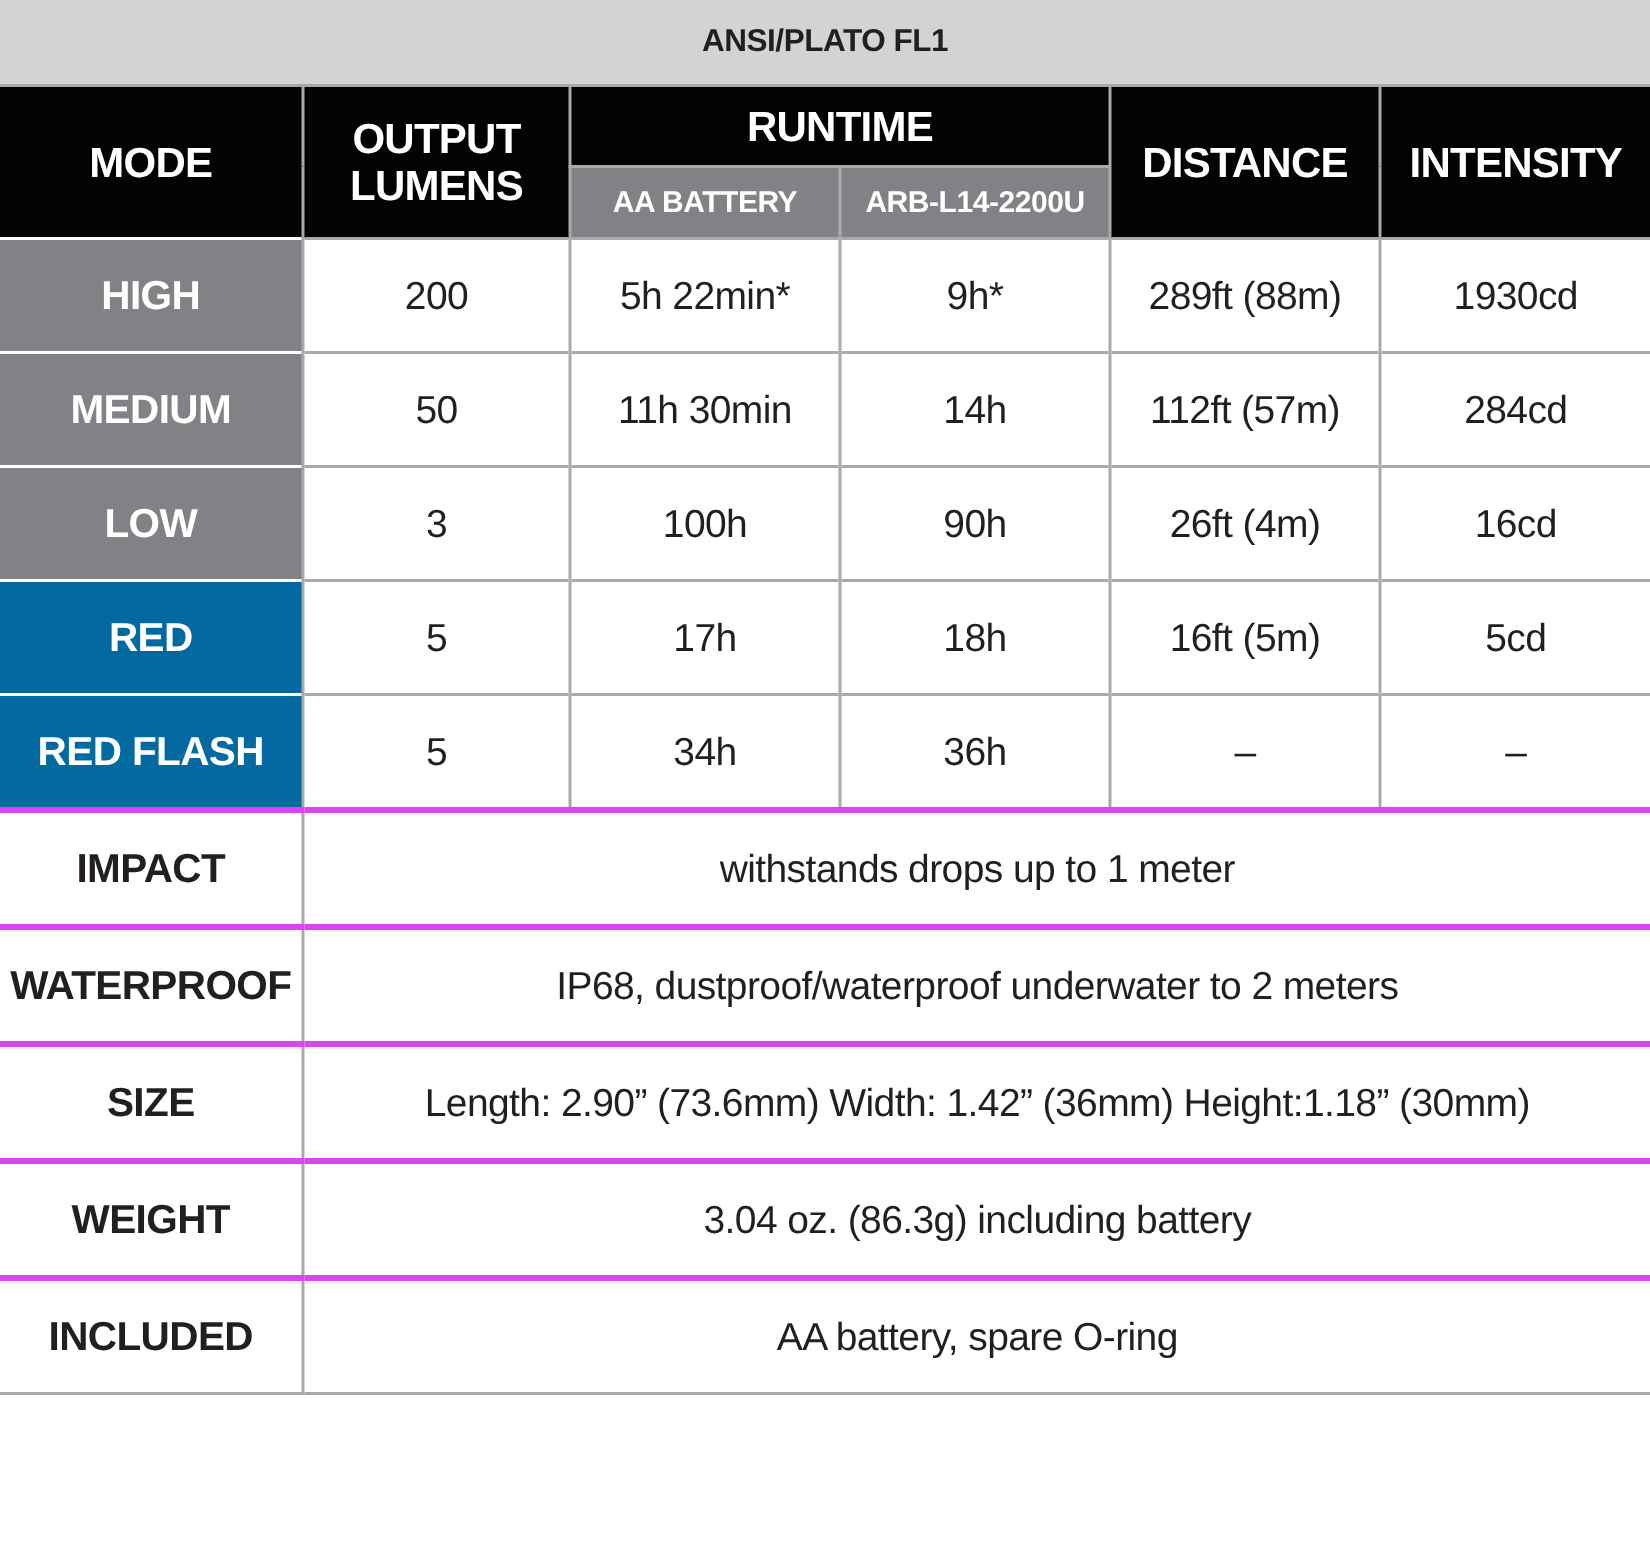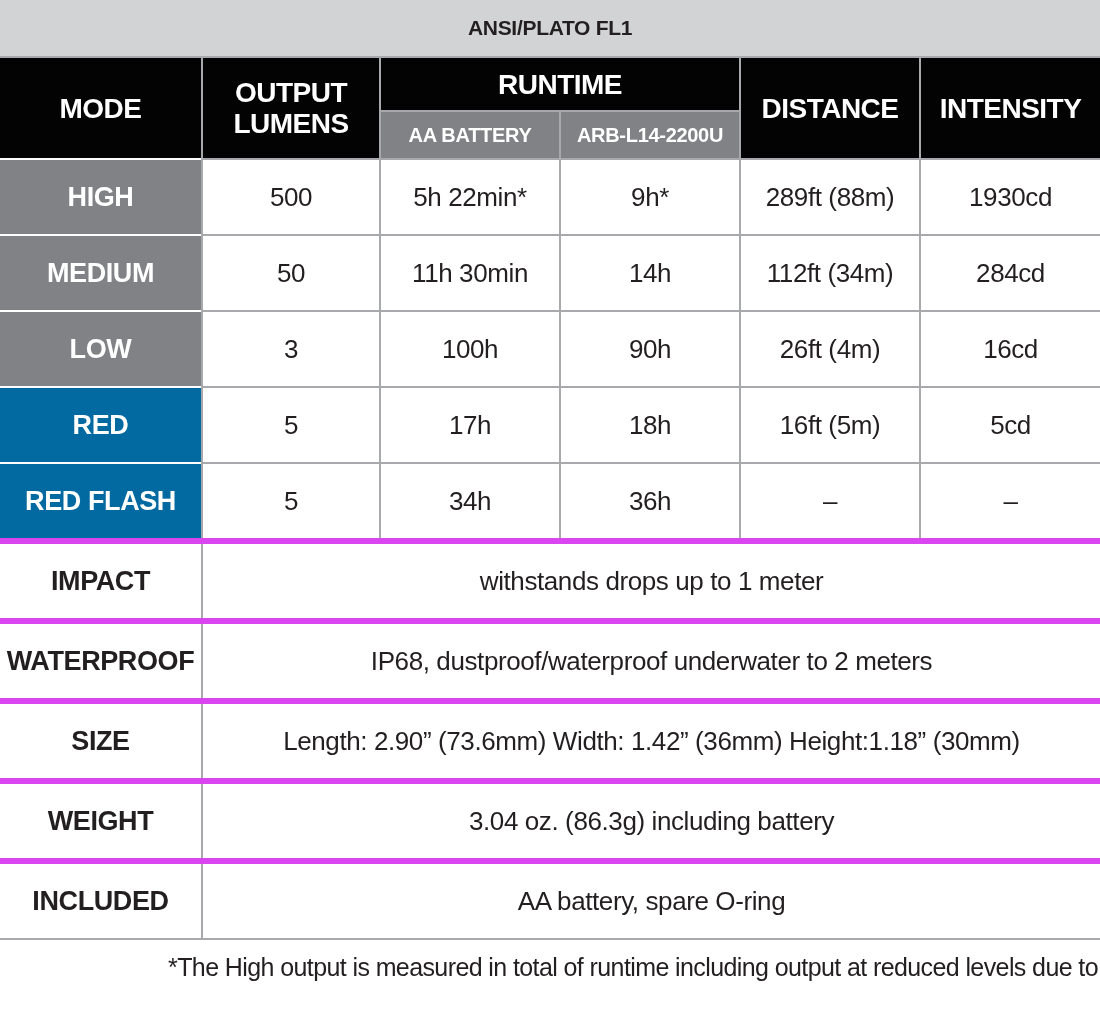--- a/index.html
+++ b/index.html
@@ -8,21 +8,21 @@
   .spec td, .spec th { padding: 0; text-align: center; vertical-align: middle; }
   .title-row td { background: #d1d3d4; height: 56px; font-weight: bold; font-size: 21px; letter-spacing: -0.3px; border-bottom: 2px solid #a7a9ac; }
   .hdr th { background: #030304; color: #ffffff; font-weight: bold; font-size: 28px; letter-spacing: -0.5px; border-left: 2px solid #a7a9ac; line-height: 31px; }
   .hdr th:first-child { border-left: none; }
   .hdr .runtime { height: 52px; border-bottom: 2px solid #a7a9ac; }
   .hdr .sub { background: #808285; font-size: 20px; height: 46px; letter-spacing: -0.3px; }
   .data-row td { height: 74px; border-top: 2px solid #a7a9ac; border-left: 2px solid #a7a9ac; font-size: 26px; letter-spacing: -0.4px; background: #fff; }
   .data-row td.mode { border-left: none; color: #fff; font-weight: bold; font-size: 27px; border-top: 2px solid #ffffff; }
   .mode.gray { background: #808285; margin-left: 27px; }
   .mode.red { background: #0369a1; }
-  .spec-row td { height: 74px; border-top: 6px solid #d946ef; border-left: 2px solid #a7a9ac; font-size: 26px; letter-spacing: -0.4px; }
+  .spec-row td { height: 74px; border-top: 4px solid #d946ef; border-left: 2px solid #a7a9ac; font-size: 26px; letter-spacing: -0.4px; }
   .spec-row td.label { border-left: none; font-weight: bold; font-size: 27px; }
   .spec-row.last td { border-bottom: 2px solid #a7a9ac; }
   .footnote { position: absolute; right: 2px; top: 950px; width: 1090px; text-align: right; font-size: 25px; line-height: 34px; letter-spacing: -0.6px; }
 </style>
 </head>
 <body>
 
 <table class="spec">
   <colgroup>
     <col style="width:202px">
@@ -43,32 +43,32 @@
     <th rowspan="2">DISTANCE</th>
     <th rowspan="2">INTENSITY</th>
   </tr>
   <tr class="hdr">
     <th class="sub" style="border-left:2px solid #a7a9ac;margin-top:42px;">AA BATTERY</th>
     <th class="sub">ARB-L14-2200U</th>
   </tr>
 
   <tr class="data-row">
     <td class="mode gray">HIGH</td>
-    <td>500</td>
+    <td>200</td>
     <td>5h 22min*</td>
     <td>9h*</td>
     <td>289ft (88m)</td>
     <td>1930cd</td>
   </tr>
   <tr class="data-row">
     <td class="mode gray">MEDIUM</td>
     <td>50</td>
     <td>11h 30min</td>
     <td>14h</td>
-    <td>112ft (34m)</td>
+    <td>112ft (57m)</td>
     <td>284cd</td>
   </tr>
   <tr class="data-row">
     <td class="mode gray">LOW</td>
     <td>3</td>
     <td>100h</td>
     <td>90h</td>
     <td>26ft (4m)</td>
     <td>16cd</td>
   </tr>
@@ -106,14 +106,13 @@
     <td colspan="5">3.04 oz. (86.3g) including battery</td>
   </tr>
   <tr class="spec-row last">
     <td class="label">INCLUDED</td>
     <td colspan="5">AA battery, spare O-ring</td>
   </tr>
 </tbody>
   </table>
 
 <div class="footnote">
-  <div>*The High output is measured in total of runtime including output at reduced levels due to</div>
 </div>
 
 </body></html>

